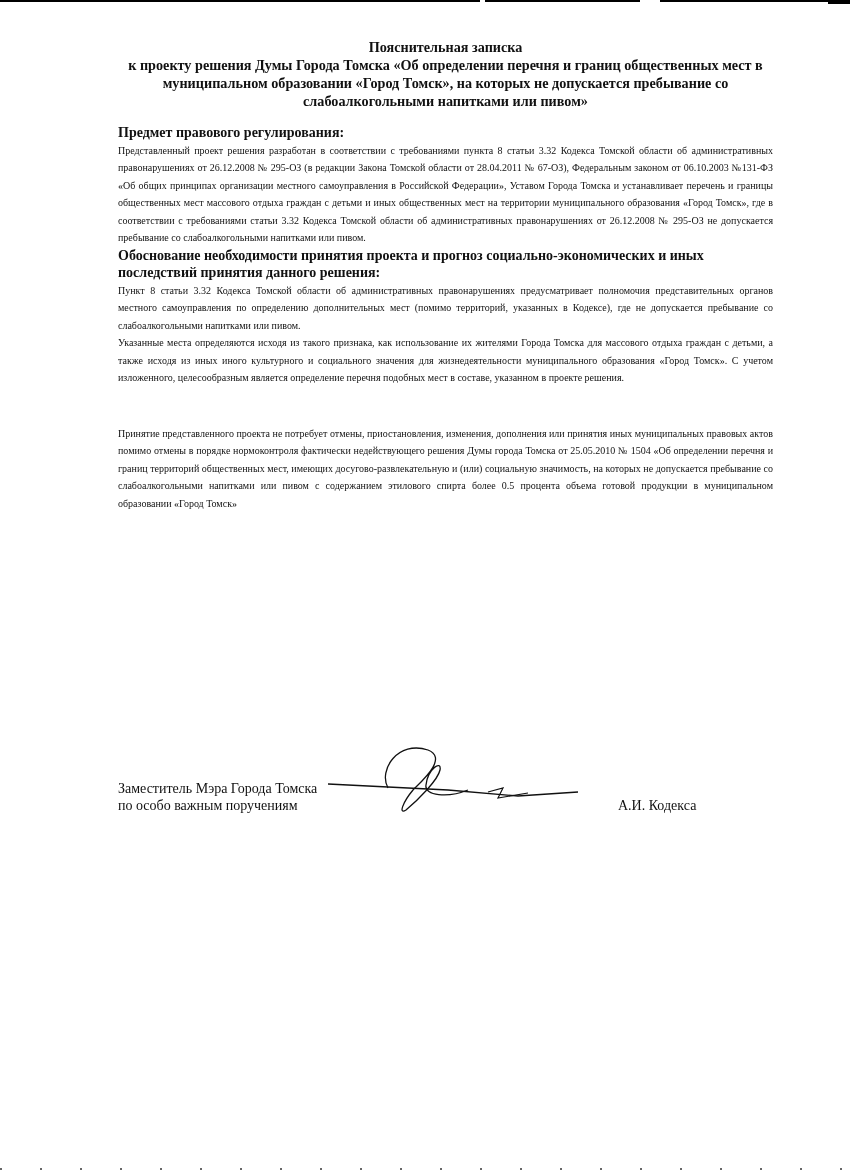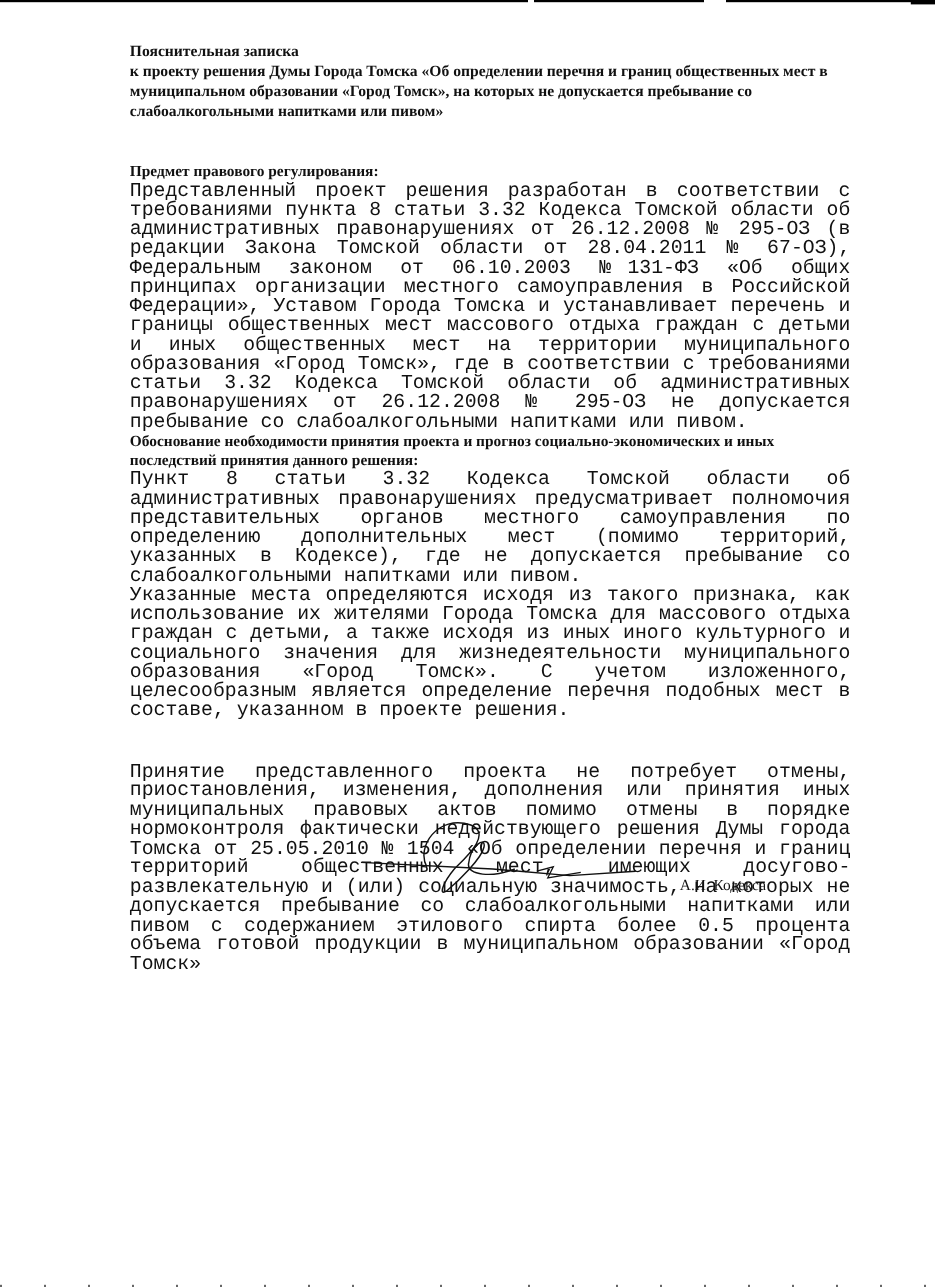--- a/index.html
+++ b/index.html
@@ -12,63 +12,67 @@
       position: absolute; left: 0; top: 0; width: 850px; height: 2px;
       background: linear-gradient(90deg, #000 0 480px, #fff 480px 485px, #000 485px 640px, #fff 640px 660px, #000 660px 850px);
     }
     .scan-corner { position: absolute; right: 0; top: 0; width: 22px; height: 4px; background: #000; }
     .scan-bottom {
       position: absolute; left: 0; bottom: 0; width: 850px; height: 2px;
       background: repeating-linear-gradient(90deg, #000 0 2px, #fff 2px 40px);
       opacity: .6;
     }
     .page { position: absolute; left: 118px; top: 38px; width: 655px; }
-    .title-block { font-weight: bold; font-size: 14.2px; line-height: 18px; }
+    .title-block { text-align: center; font-weight: bold; font-size: 14.2px; line-height: 18px; }
     .title-block .t1 { font-weight: bold; }
     .section { }
     .section.gap-lg { margin-top: 38px; }
     .heading { font-weight: bold; font-size: 14px; line-height: 17.5px; }
-    p { margin: 0; font-size: 18px; line-height: 17.5px; text-align: justify; text-align-last: left; font-family: Liberation Mono, monospace; }
+    p { margin: 0; font-size: 10px; line-height: 17.5px; text-align: justify; text-align-last: left; }
     .sig {
       position: absolute; left: 118px; top: 780px; width: 655px; height: 40px;
       font-size: 14px; line-height: 17px;
     }
     .sig .pos { position: absolute; left: 0; top: 0; }
     .sig .name { position: absolute; left: 500px; top: 17px; }
     .sig svg { position: absolute; left: 210px; top: -40px; }
   </style>
 </head>
 <body>
 
 <div class="scan-top"></div>
 <div class="scan-corner"></div>
 
 <div class="page">
   <div class="title-block">
     <div class="t1">Пояснительная записка</div>
     <div>к проекту решения Думы Города Томска «Об определении перечня и границ общественных мест в муниципальном образовании «Город Томск», на которых не допускается пребывание со слабоалкогольными напитками или пивом»</div>
   </div>
 
-  <div class="section" style="margin-top:38px">
+  <div class="section" style="margin-top:14px">
     <div class="heading">Предмет правового регулирования:</div>
     <p>Представленный проект решения разработан в соответствии с требованиями пункта 8 статьи 3.32 Кодекса Томской области об административных правонарушениях от 26.12.2008 № 295-ОЗ (в редакции Закона Томской области от 28.04.2011 № 67-ОЗ), Федеральным законом от 06.10.2003 №131-ФЗ «Об общих принципах организации местного самоуправления в Российской Федерации», Уставом Города Томска и устанавливает перечень и границы общественных мест массового отдыха граждан с детьми и иных общественных мест на территории муниципального образования «Город Томск», где в соответствии с требованиями статьи 3.32 Кодекса Томской области об административных правонарушениях от 26.12.2008 № 295-ОЗ не допускается пребывание со слабоалкогольными напитками или пивом.</p>
   </div>
 
   <div class="section">
     <div class="heading">Обоснование необходимости принятия проекта и прогноз социально-экономических и иных последствий принятия данного решения:</div>
     <p>Пункт 8 статьи 3.32 Кодекса Томской области об административных правонарушениях предусматривает полномочия представительных органов местного самоуправления по определению дополнительных мест (помимо территорий, указанных в Кодексе), где не допускается пребывание со слабоалкогольными напитками или пивом.</p>
     <p>Указанные места определяются исходя из такого признака, как использование их жителями Города Томска для массового отдыха граждан с детьми, а также исходя из иных иного культурного и социального значения для жизнедеятельности муниципального образования «Город Томск». С учетом изложенного, целесообразным является определение перечня подобных мест в составе, указанном в проекте решения.</p>
   </div>
 
   <div class="section gap-lg">
     <p>Принятие представленного проекта не потребует отмены, приостановления, изменения, дополнения или принятия иных муниципальных правовых актов помимо отмены в порядке нормоконтроля фактически недействующего решения Думы города Томска от 25.05.2010 № 1504 «Об определении перечня и границ территорий общественных мест, имеющих досугово-развлекательную и (или) социальную значимость, на которых не допускается пребывание со слабоалкогольными напитками или пивом с содержанием этилового спирта более 0.5 процента объема готовой продукции в муниципальном образовании «Город Томск»</p>
   </div>
 </div>
 
 <div class="sig">
+  <div class="pos">
+    <div>Заместитель Мэра Города Томска</div>
+    <div>по особо важным поручениям</div>
+  </div>
   <svg width="260" height="80" viewBox="0 0 260 80">
     <path d="M0 44 L120 50 L190 56 L250 52" fill="none" stroke="#111" stroke-width="1.3"></path>
     <path d="M60 48 C50 30, 70 0, 100 10 C120 18, 95 40, 85 50 C75 62, 70 75, 78 70 C90 60, 110 40, 112 30 C114 20, 100 28, 98 45 C96 56, 120 58, 140 50" fill="none" stroke="#111" stroke-width="1.3"></path>
     <path d="M160 52 L175 48 L170 58 L200 53" fill="none" stroke="#111" stroke-width="1.2"></path>
   </svg>
   <div class="name">А.И. Кодекса</div>
 </div>
 
 <div class="scan-bottom"></div>
 

